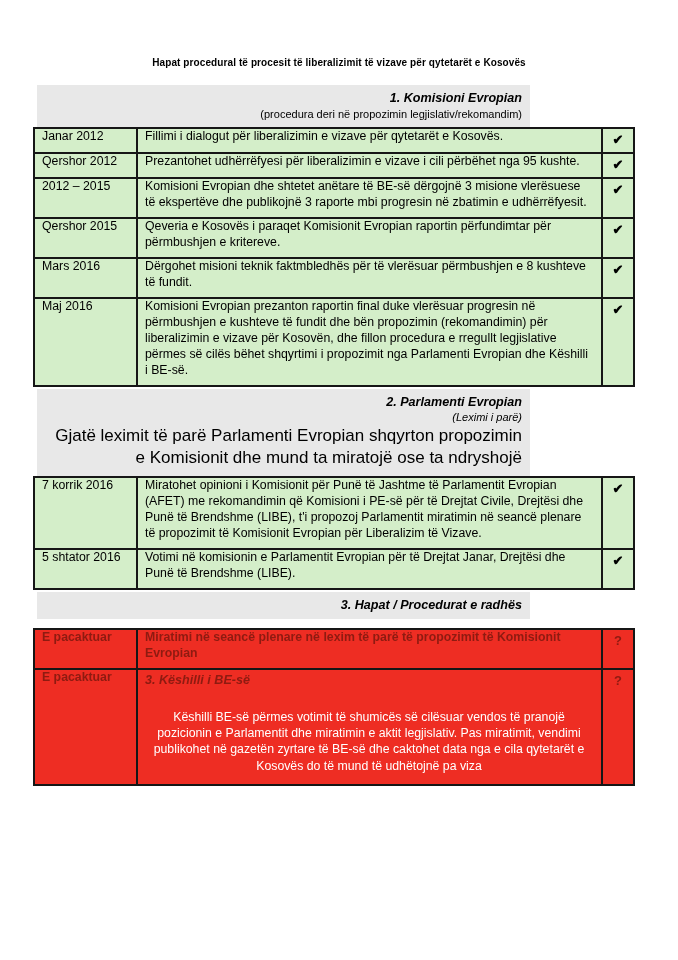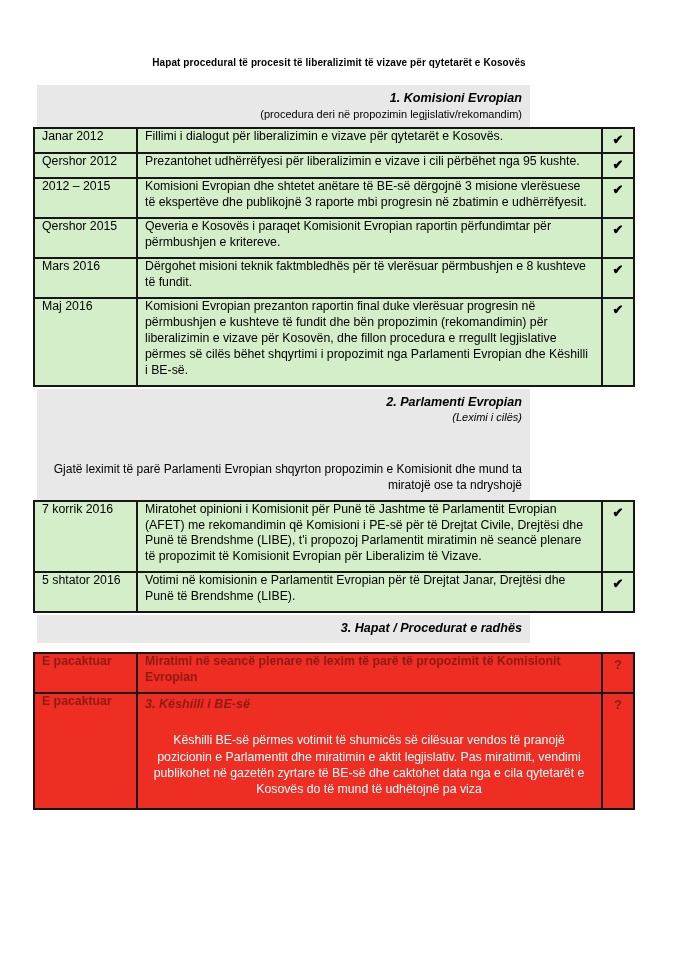--- a/index.html
+++ b/index.html
@@ -20,21 +20,21 @@
 
   .band {
     background: var(--gray, #e8e8e8);
     margin-left: 4px; width: 493px;
     text-align: right; padding: 5px 8px 6px 8px;
     font-size: 12.3px; line-height: 1.32;
   }
   .band-heading { font-weight: 700; font-style: italic; font-size: 12.6px; }
   .band-sub { font-size: 11px; }
   .band-sub.italic { font-style: italic; }
-  .band-desc { font-size: 12px; margin-top: 37px; }
+  .band-desc { font-size: 17px; }
   .mt2 { margin-top: 2px; }
   .mb6 { margin-bottom: 9px; }
 
   table.steps {
     width: 600px; border-collapse: collapse; table-layout: fixed;
   }
   table.steps td {
     border: 2.5px solid #161616;
     padding: 0 8px 6px 7px;
     font-size: 12.3px; line-height: 1.3;
@@ -114,21 +114,21 @@
           <tr>
             <td class="date-cell">Maj 2016</td>
             <td class="text-cell">Komisioni Evropian prezanton raportin final duke vlerësuar progresin në përmbushjen e kushteve të fundit dhe bën propozimin (rekomandimin) për liberalizimin e vizave për Kosovën, dhe fillon procedura e rregullt legjislative përmes së cilës bëhet shqyrtimi i propozimit nga Parlamenti Evropian dhe Këshilli i BE-së.</td>
             <td class="status-cell">✔</td>
           </tr>
         </tbody>
     </table>
 
     <div class="band mt2">
       <div class="band-heading">2. Parlamenti Evropian</div>
-      <div class="band-sub italic">(Leximi i cilës)</div>
+      <div class="band-sub italic">(Leximi i parë)</div>
       <div class="band-desc">Gjatë leximit të parë Parlamenti Evropian shqyrton propozimin e Komisionit dhe mund ta miratojë ose ta ndryshojë</div>
     </div>
 
     <table class="steps green">
       <colgroup>
           <col class="c-date">
           <col class="c-text">
           <col class="c-status">
         </colgroup>
       <tbody>

